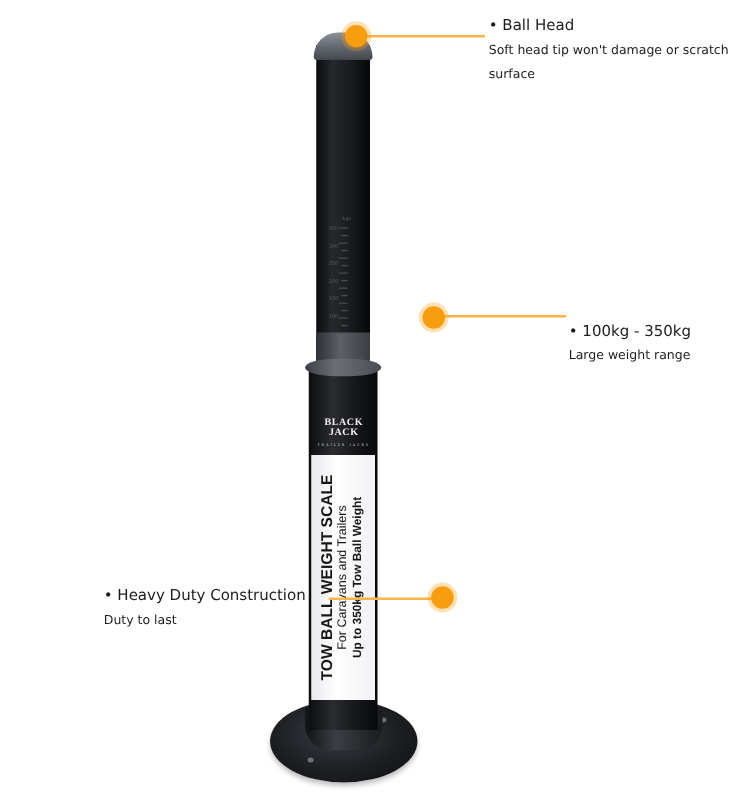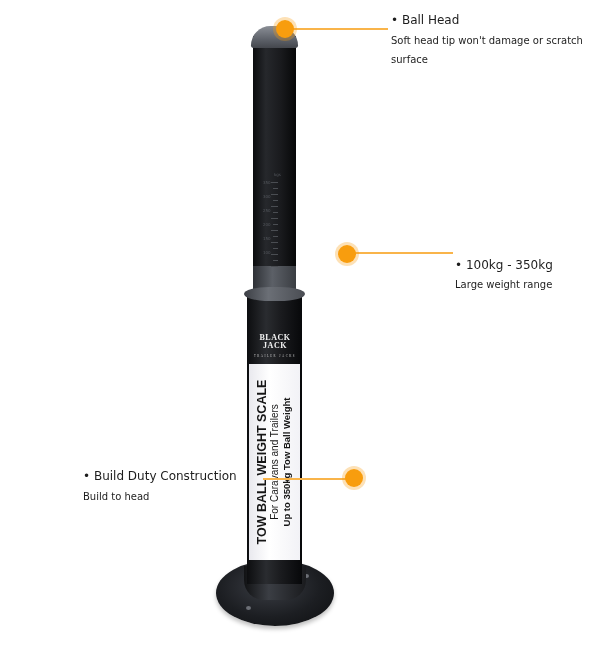--- a/index.html
+++ b/index.html
@@ -96,17 +96,17 @@
   <div>
     <span class="line" style="left:355px;top:252px;width:98px;"></span>
     <span class="dot" style="left:338px;top:245px;"></span>
     <span class="callout-title" style="left:455px;top:258px;">• 100kg - 350kg</span>
     <span class="callout-desc" style="left:455px;top:275px;width:140px;">Large weight range</span>
   </div>
 
   <div>
     <span class="line" style="left:263px;top:478px;width:92px;"></span>
     <span class="dot" style="left:345px;top:469px;"></span>
-    <span class="callout-title" style="left:83px;top:469px;">• Build Duty Construction</span>
-    <span class="callout-desc" style="left:83px;top:487px;width:160px;">Build to head</span>
+    <span class="callout-title" style="left:83px;top:469px;">• Heavy Duty Construction</span>
+    <span class="callout-desc" style="left:83px;top:487px;width:160px;">Duty to last</span>
   </div>
 
 </div>
 
 </body></html>

